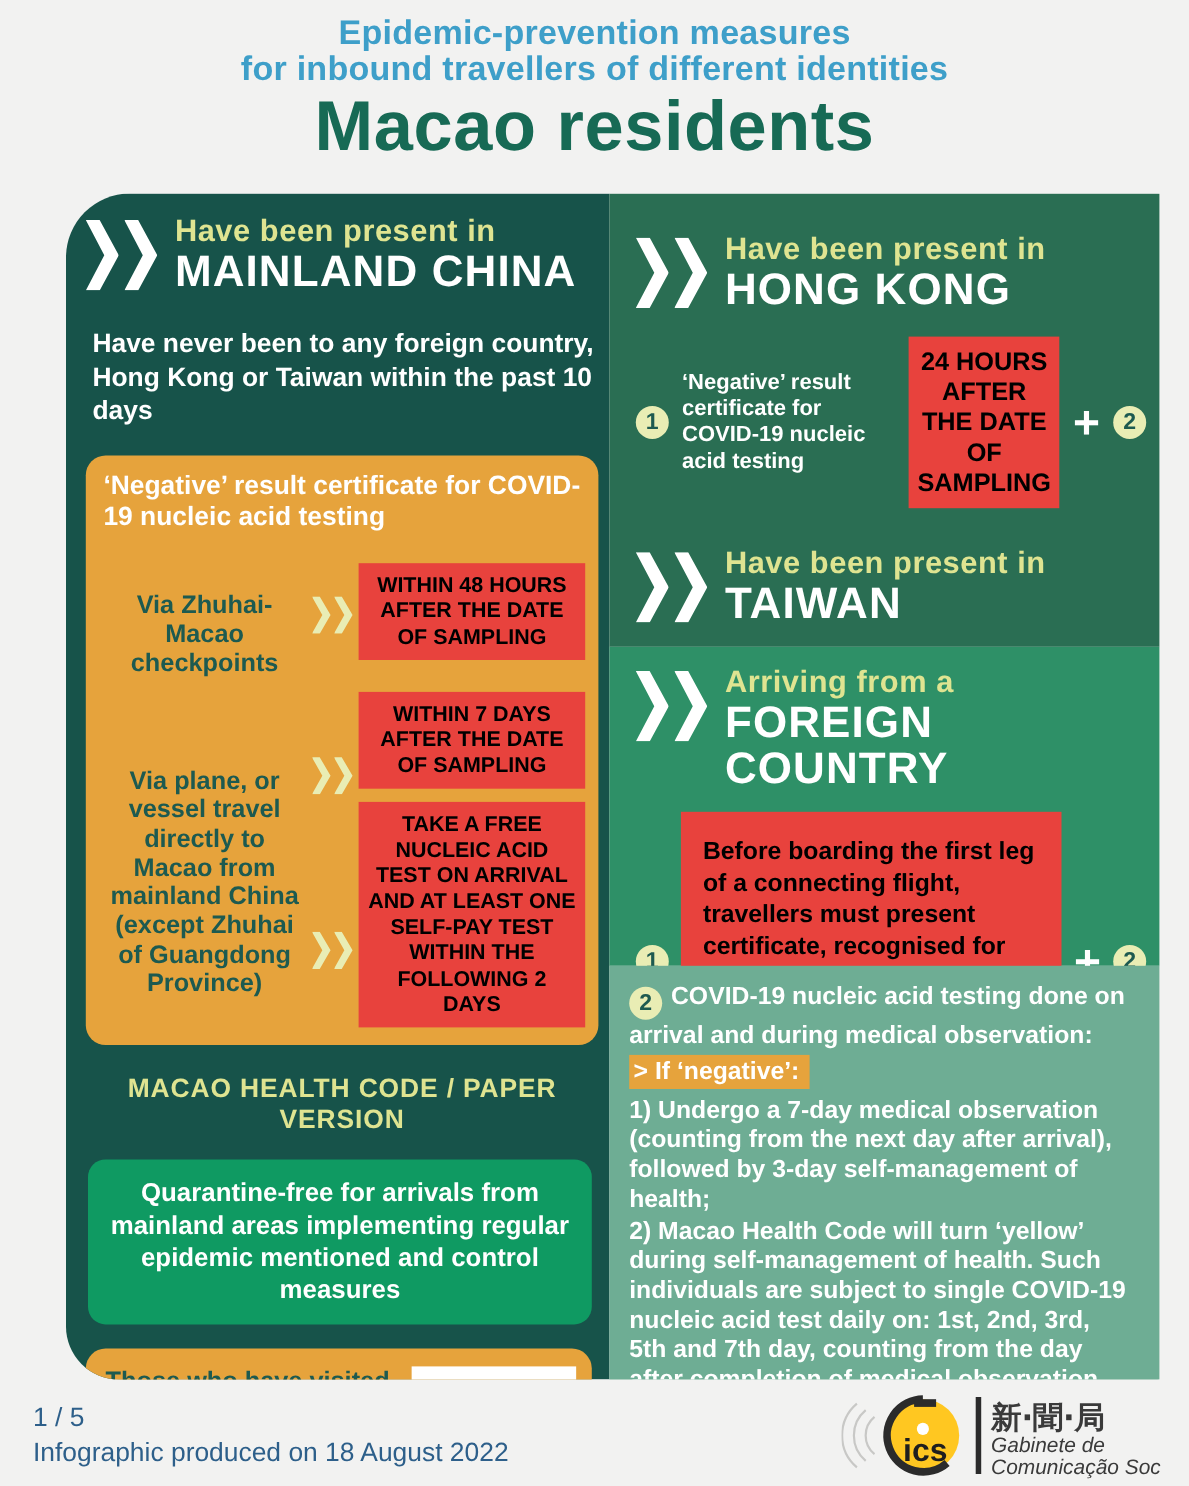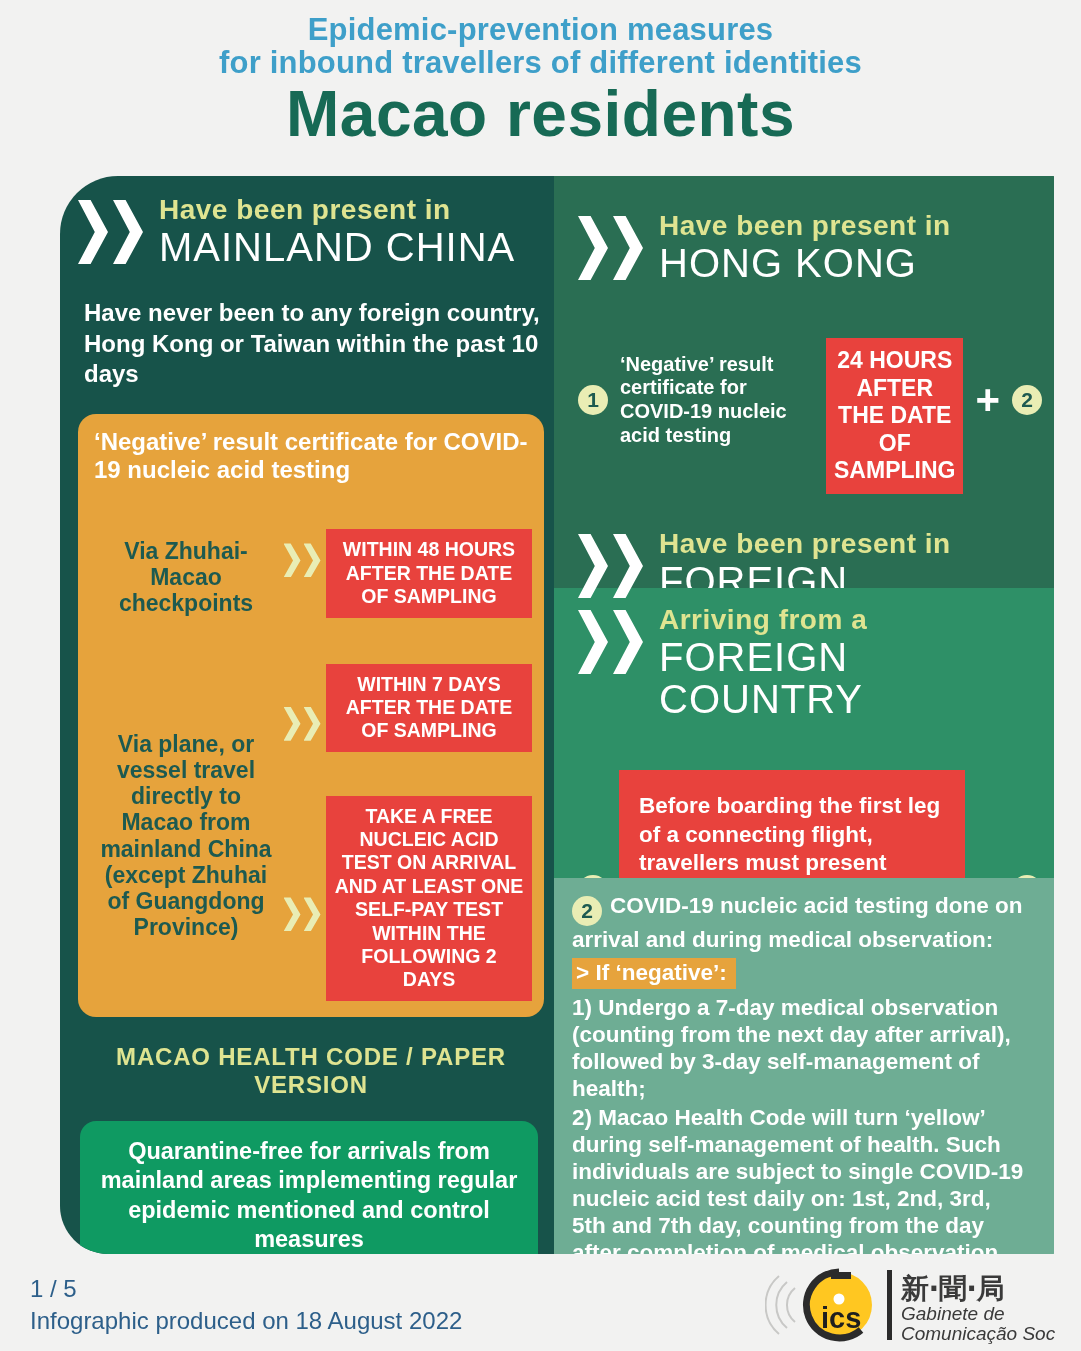--- a/index.html
+++ b/index.html
@@ -33,34 +33,34 @@
   .band3{ background:#6ead94; flex:1; box-sizing:border-box; padding:14px 16px 0 18px; }
 
   
   .sec-hd{ display:flex; align-items:flex-start; gap:16px; }
   .dchev{ display:flex; gap:5px; margin-top:6px; }
   .chev{ display:inline-block; background:#fff;
     clip-path:polygon(0 0,42% 0,100% 50%,42% 100%,0 100%,56% 50%); }
   .chev.lg{ width:30px; height:64px; }
   .chev.sm{ width:17px; height:34px; background:#e9edb4; }
   .kicker{ color:#dfe491; font-size:28px; font-weight:700; letter-spacing:0.5px; }
-  .sec-title{ color:#ffffff; font-size:40px; font-weight:400; letter-spacing:1px; line-height:1.05; }
+  .sec-title{ color:#ffffff; font-size:40px; font-weight:700; letter-spacing:1px; line-height:1.05; }
 
   
   .intro{ color:#fff; font-weight:700; font-size:24px; line-height:1.28; margin:30px 0 0 6px; }
   .obox{ background:#e6a33c; border-radius:18px; }
   .cert-box{ margin-top:24px; padding:14px 12px 16px 16px; }
   .cert-title{ color:#fff; font-weight:700; font-size:24px; line-height:1.15; }
   .cert-row{ display:grid; grid-template-columns:184px 40px 1fr; gap:4px; align-items:center; margin-top:14px; }
   .cert-label{ color:#1d5a50; font-weight:700; font-size:23px; line-height:1.14; text-align:center;margin-top:39px; }
   .chev-col{ display:flex; flex-direction:column; justify-content:space-around; align-self:stretch; align-items:center; gap:40px; padding:14px 0;}
   .chev-cell{ display:flex; justify-content:center; }
   .results{ display:flex; flex-direction:column; gap:12px; }
-  .redbox{ background:#e8423d; color:#ffffff; font-weight:700; text-align:center;
-    font-size:19.5px; line-height:1.2; padding:9px 8px;margin-top:32px; }
+  .redbox{ background:#e8423d; color:#000000; font-weight:700; text-align:center;
+    font-size:19.5px; line-height:1.2; padding:9px 8px; }
   .health-hd{ color:#dfe491; font-weight:700; font-size:24px; letter-spacing:0.8px;
     text-align:center; margin-top:26px; }
   .note-box{ background:#0f9a62; border-radius:16px; margin:22px 6px 0 2px;
     color:#fff; font-weight:700; font-size:23.5px; line-height:1.25; text-align:center; padding:16px 14px; }
   .attach-box{ margin:22px 6px 0 0; padding:16px 14px 16px 18px; display:flex; gap:12px; }
   .attach-text{ font-weight:700; font-size:23px; line-height:1.2; }
   .attach-text .teal{ color:#1d5a50; }
   .qr{ width:150px; height:150px; flex-shrink:0; }
 
   
@@ -350,21 +350,21 @@
         <span class="num">2</span>
       </div>
 
       <div class="sec-hd tw-block">
         <span class="dchev">
             <span class="chev lg"></span>
             <span class="chev lg"></span>
           </span>
         <div>
           <div class="kicker">Have been present in</div>
-          <div class="sec-title">FOREIGN</div>
+          <div class="sec-title">TAIWAN</div>
         </div>
       </div>
       <div class="step">
         <span class="num">1</span>
         <span class="step-text">‘Negative’ result certificate for COVID-19 nucleic acid testing</span>
         <span class="redbox tw-red">WITHIN 24 HOURS</span>
         <span class="plus">+</span>
         <span class="num">2</span>
       </div>
     </div>

